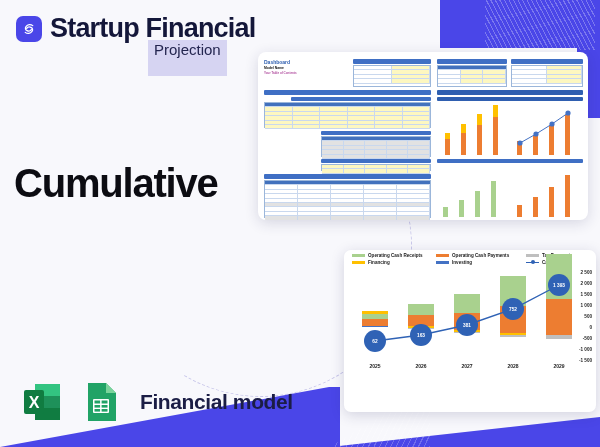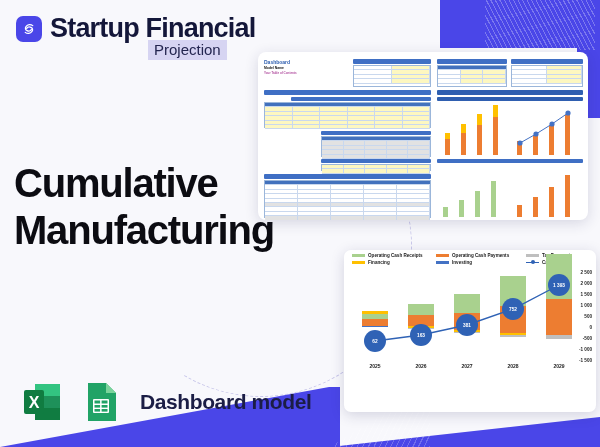--- a/index.html
+++ b/index.html
@@ -26,21 +26,21 @@
       border:1px dashed #c9c7ea;border-color:transparent #c9c7ea #c9c7ea transparent;
       transform:rotate(-14deg);}
 
   
   .logo{position:absolute;left:16px;top:13px;display:flex;align-items:center;}
   .logo-mark{width:26px;height:26px;border-radius:7px;background:#4a46e8;
       display:flex;align-items:center;justify-content:center;margin-right:8px;}
   .logo-text{font-size:27px;font-weight:bold;color:#14173a;letter-spacing:-.8px;
       font-family:"Liberation Sans",sans-serif;}
   .badge{position:absolute;left:148px;top:40px;background:#d6d4f2;color:#23254f;
-      font-size:15px;padding:1px 6px 2px 6px;}
+      font-size:15px;padding:1px 6px 18px 6px;}
 
   
   .headline{position:absolute;left:14px;top:160px;font-size:40px;line-height:47px;
       font-weight:bold;color:#0c0c12;letter-spacing:-1.2px;}
 
   
   .footer{position:absolute;left:18px;top:378px;display:flex;align-items:center;}
   .ico{width:48px;height:48px;margin-right:10px;}
   .foot-label{font-size:21px;font-weight:bold;color:#1b1d45;margin-left:6px;letter-spacing:-.4px;}
 
@@ -105,21 +105,20 @@
       <svg width="18" height="18" viewBox="0 0 24 24">
         <path d="M17 7.5a6.2 6.2 0 0 0-9 1.2c-1.6 2.3-.6 4.6 1.4 5.5 2.1 1 4.6.2 5.6-1.4M7 16.5a6.2 6.2 0 0 0 9-1.2c1.6-2.3.6-4.6-1.4-5.5-2.1-1-4.6-.2-5.6 1.4" fill="none" stroke="#ffffff" stroke-width="1.7" stroke-linecap="round"></path>
       </svg>
     </span>
     <span class="logo-text">Startup Financial</span>
   </div>
   <div class="badge">Projection</div>
 
   <div class="headline">
     <div>Cumulative</div>
-    <div>Manufacturing</div>
   </div>
 
   <div class="footer">
     <span class="ico">
       <svg width="48" height="48" viewBox="0 0 48 48">
         <rect x="17" y="6" width="25" height="36" rx="1.5" fill="#21a366"></rect>
         <rect x="17" y="6" width="25" height="12" fill="#33c481"></rect>
         <rect x="17" y="30" width="25" height="12" fill="#107c41"></rect>
         <rect x="17" y="18" width="25" height="12" fill="#185c37" opacity=".25"></rect>
         <rect x="6" y="12" width="20" height="24" rx="2" fill="#107c41"></rect>
@@ -134,21 +133,21 @@
         <g fill="#21a366">
           <rect x="18.5" y="22.5" width="5.6" height="3"></rect>
           <rect x="25.6" y="22.5" width="5.9" height="3"></rect>
           <rect x="18.5" y="27" width="5.6" height="2.6"></rect>
           <rect x="25.6" y="27" width="5.9" height="2.6"></rect>
           <rect x="18.5" y="31" width="5.6" height="2.6"></rect>
           <rect x="25.6" y="31" width="5.9" height="2.6"></rect>
         </g>
       </svg>
     </span>
-    <span class="foot-label">Dashboard model</span>
+    <span class="foot-label">Financial model</span>
   </div>
 
   <div class="dash">
     <div class="dash-inner">
       <div class="d-title" style="left:3px;top:4px;font-size:5px;">Dashboard</div>
       <div class="d-title" style="left:3px;top:11px;font-size:3.4px;color:#111;">Model Name</div>
       <div class="d-title" style="left:3px;top:16px;font-size:3px;color:#b04c9e;">Your Table of Contents</div>
 
       <div class="d-bar" style="left:92px;top:4px;width:78px;"></div>
       <div class="d-tbl" style="left:92px;top:10px;width:78px;height:22px;">

